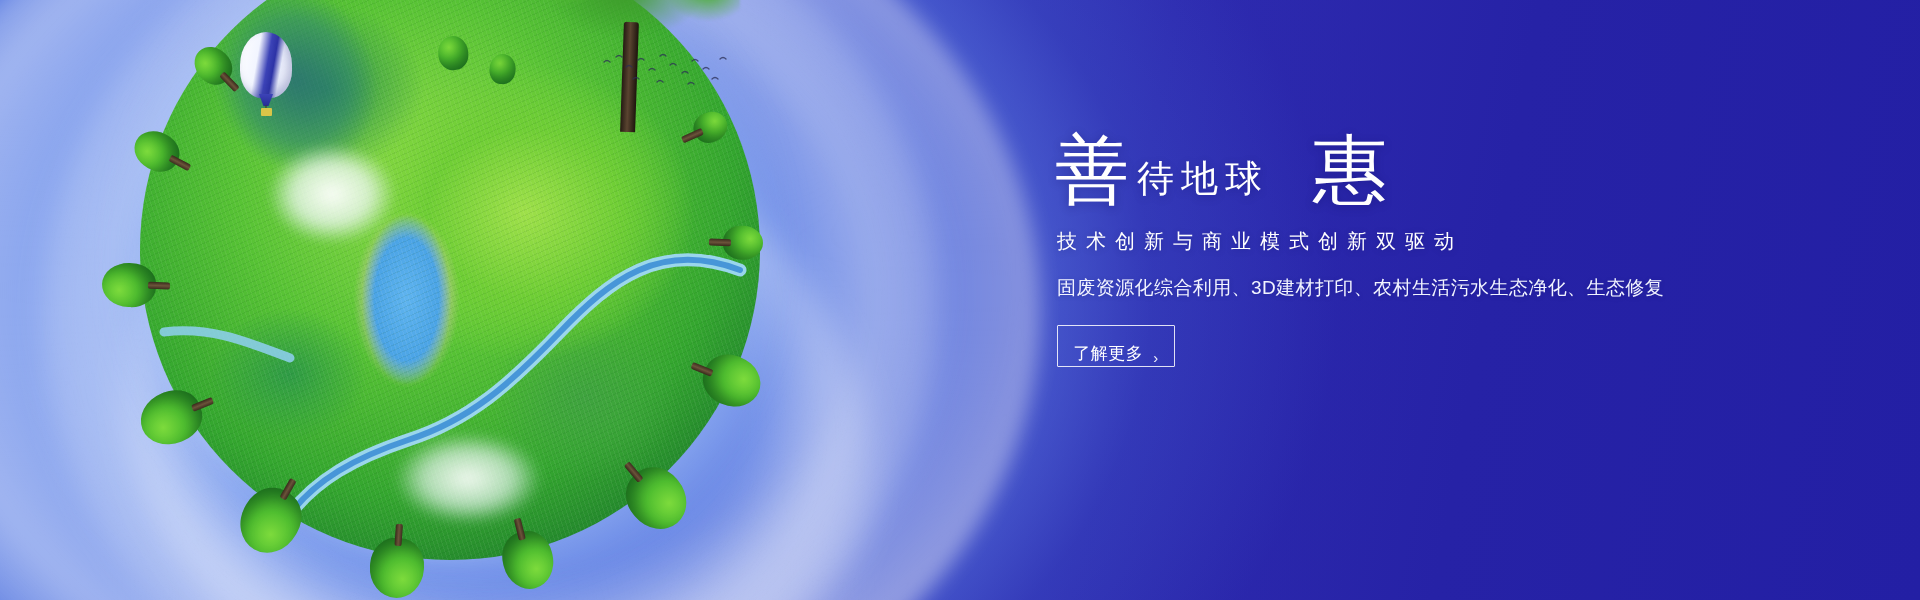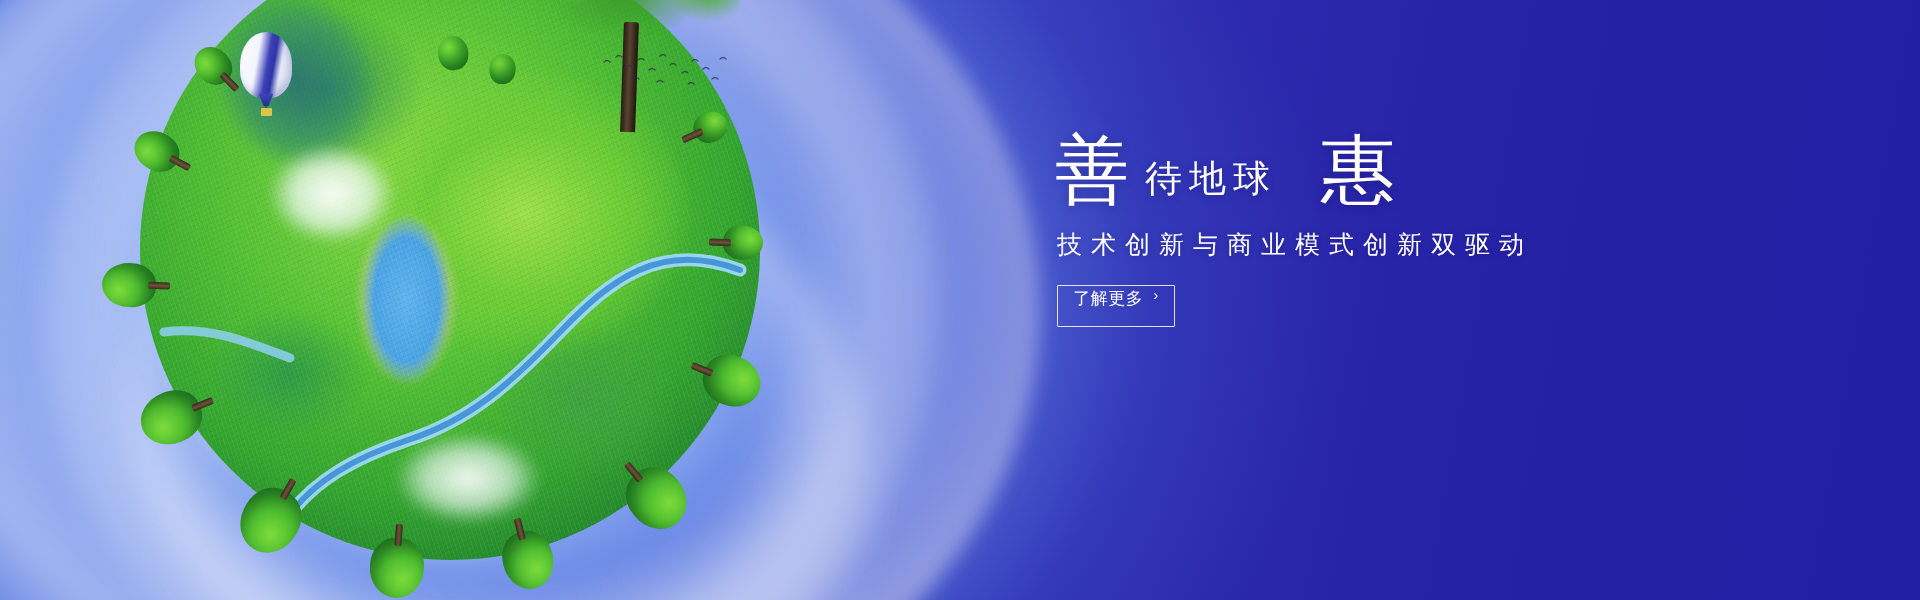--- a/index.html
+++ b/index.html
@@ -283,47 +283,47 @@
     font-size: 74px;
     font-weight: 400;
     letter-spacing: 0;
     text-shadow: 0 2px 10px rgba(10,10,80,0.30);
   }
   .hl-small {
     font-family: Liberation Serif, serif;
     font-size: 37px;
     font-weight: 400;
     letter-spacing: 7px;
-    margin-left: 16px;
+    margin-left: 8px;
     position: relative;
     top: -4px;
     text-shadow: 0 2px 8px rgba(10,10,80,0.28);
   }
   .subtitle {
     margin: 22px 0 0 2px;
-    font-size: 25px;
+    font-size: 20px;
     letter-spacing: 9px;
     font-weight: 400;
     white-space: nowrap;
     color: #ffffff;
     text-shadow: 0 1px 6px rgba(10,10,80,0.25);
   }
   .desc {
     margin: 20px 0 0 2px;
     font-size: 19px;
     letter-spacing: 0.4px;
     font-weight: 400;
     white-space: nowrap;
     color: #f2f4ff;
     text-shadow: 0 1px 5px rgba(10,10,80,0.22);
   }
   .cta {
     margin: 24px 0 0 2px;
     display: inline-flex;
-    align-items: flex-start;
+    align-items: flex-end;
     justify-content: center;
     gap: 10px;
     width: 118px;
     height: 42px;
     border: 1px solid rgba(255,255,255,0.85);
     background: transparent;
     color: #ffffff;
     font-size: 17px;
     letter-spacing: 0.5px;
     font-family: "Liberation Sans", "DejaVu Sans", sans-serif;
@@ -452,20 +452,21 @@
         <span class="hl-big">善</span>
         <span class="hl-small">待地球</span>
       </span>
       <span class="hl-group">
         <span class="hl-big">惠</span>
       </span>
     </div>
 
     <div class="subtitle">技术创新与商业模式创新双驱动</div>
 
+    <div class="desc">固废资源化综合利用、3D建材打印、农村生活污水生态净化、生态修复</div>
 
     <button class="cta">
       <span>了解更多</span>
       <span class="chev">›</span>
     </button>
 
   </div>
 </div>
 
 </body></html>

